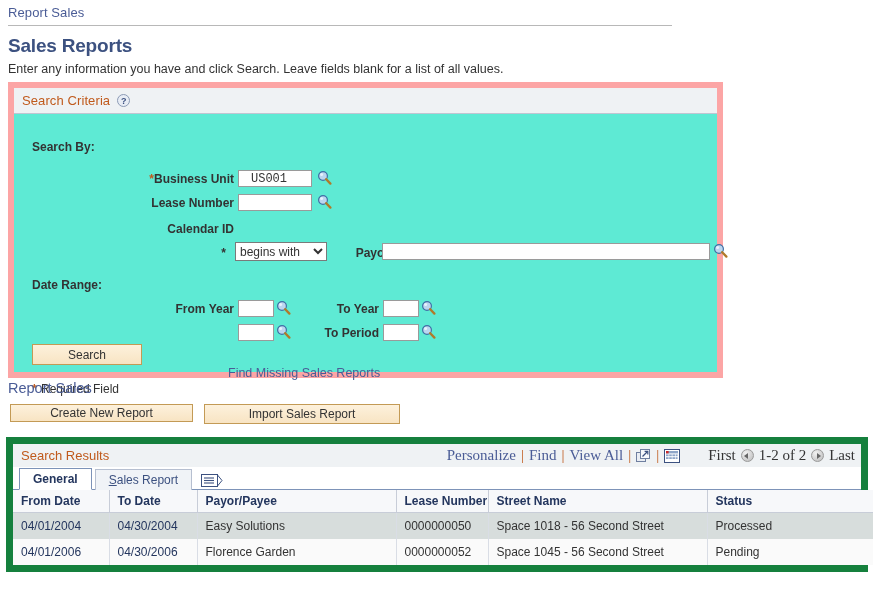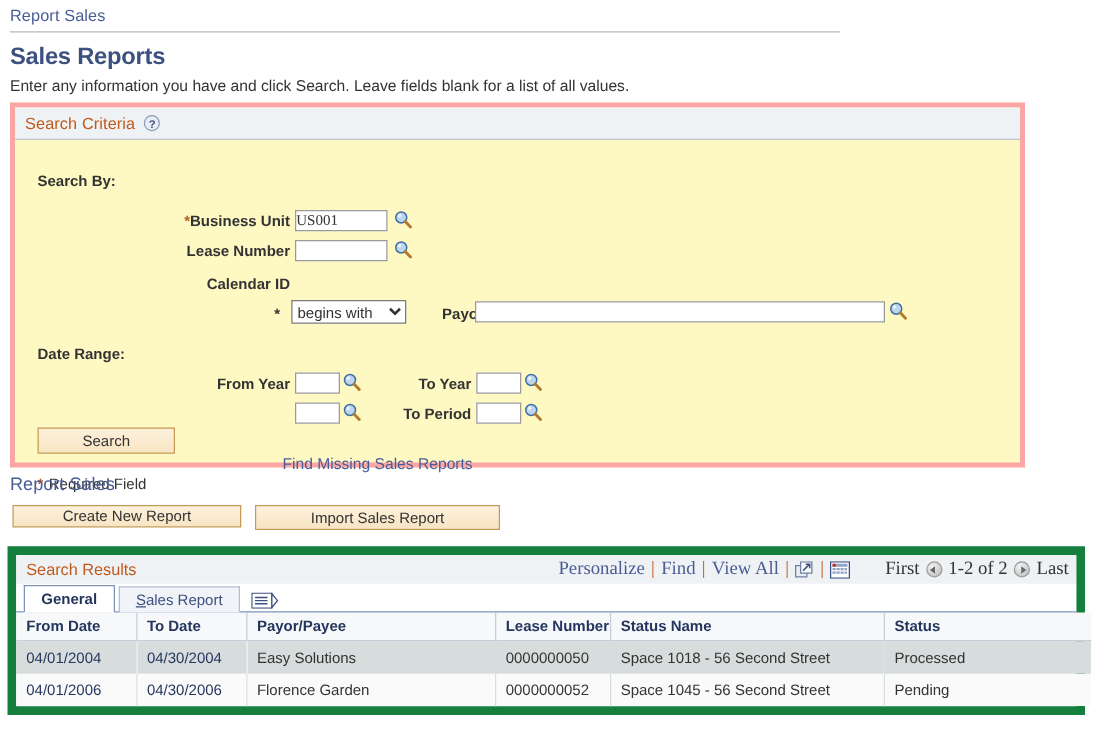--- a/index.html
+++ b/index.html
@@ -51,23 +51,23 @@
     top: 62px;
     font-size: 12.5px;
     color: #333;
   }
 
   
   .groupbox {
     position: absolute;
     left: 8px;
     top: 82px;
-    width: 812px;
-    border: 4px solid #fca5a5;
-    background: #fef9c3;
+    width: 715px;
+    border: 6px solid #fca5a5;
+    background: #5eead4;
     box-sizing: border-box;
   }
   .groupbox-header {
     background: #eff2f4;
     border-bottom: 1px solid #bfc5d2;
     padding: 3px 6px 3px 8px;
     height: 19px;
     display: flex;
     align-items: center;
   }
@@ -112,24 +112,24 @@
     text-align: right;
     white-space: nowrap;
   }
   .req-star { color: #c05a1c; font-weight: bold; }
 
   input.ps-input {
     position: absolute;
     height: 17px;
     border: 1px solid #9a9a9a;
     background: #ffffff;
-    font-family: Liberation Serif, serif;
-    font-size: 12px;
-    color: #333;
-    padding: 0 0;
+    font-family: Liberation Mono, monospace;
+    font-size: 12px;
+    color: #333;
+    padding: 0 12px;
     box-sizing: border-box;
   }
 
   .lookup-icon {
     position: absolute;
     width: 15px;
     height: 15px;
     cursor: pointer;
   }
   .lookup-icon svg { display: block; }
@@ -510,21 +510,21 @@
       <col style="width:92px">
       <col style="width:219px">
       <col style="width:166px">
     </colgroup>
     <thead>
       <tr>
         <th>From Date</th>
         <th>To Date</th>
         <th>Payor/Payee</th>
         <th>Lease Number</th>
-        <th>Status Name</th>
+        <th>Street Name</th>
         <th>Status</th>
       </tr>
     </thead>
     <tbody>
       <tr class="row-alt">
         <td class="datecell">04/01/2004</td>
         <td class="datecell">04/30/2004</td>
         <td>Easy Solutions</td>
         <td>0000000050</td>
         <td>Space 1018 - 56 Second Street</td>

